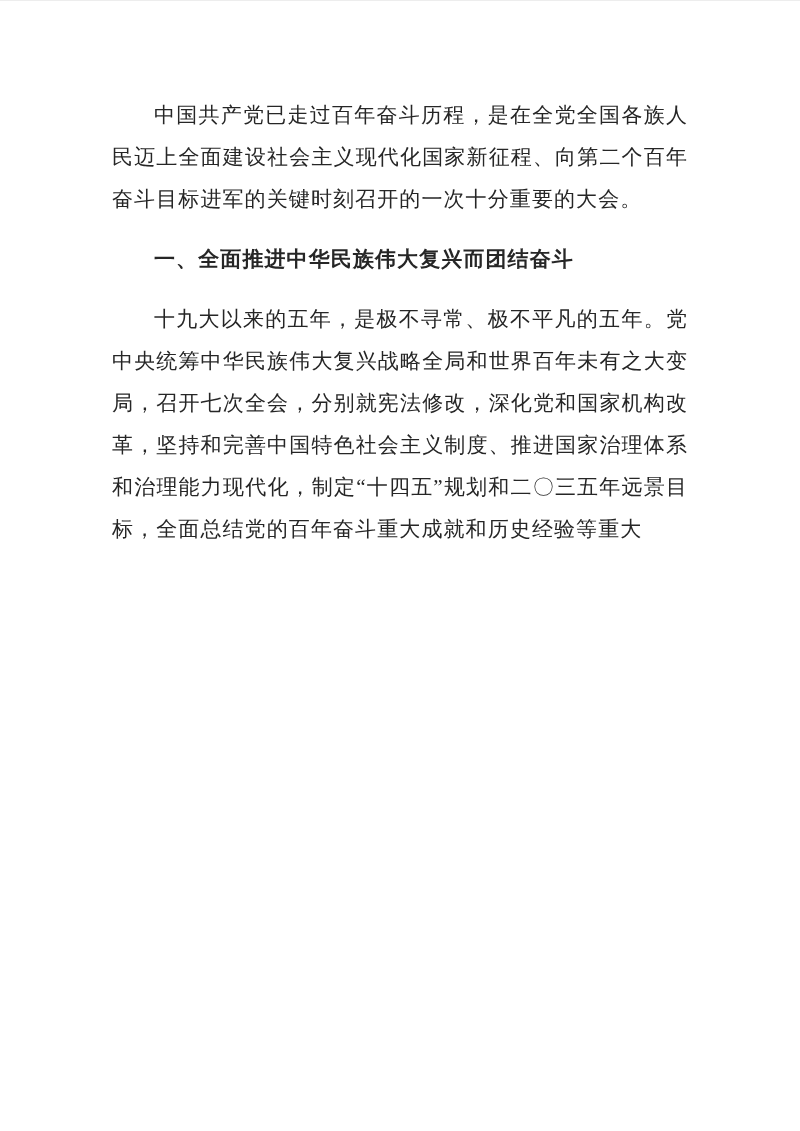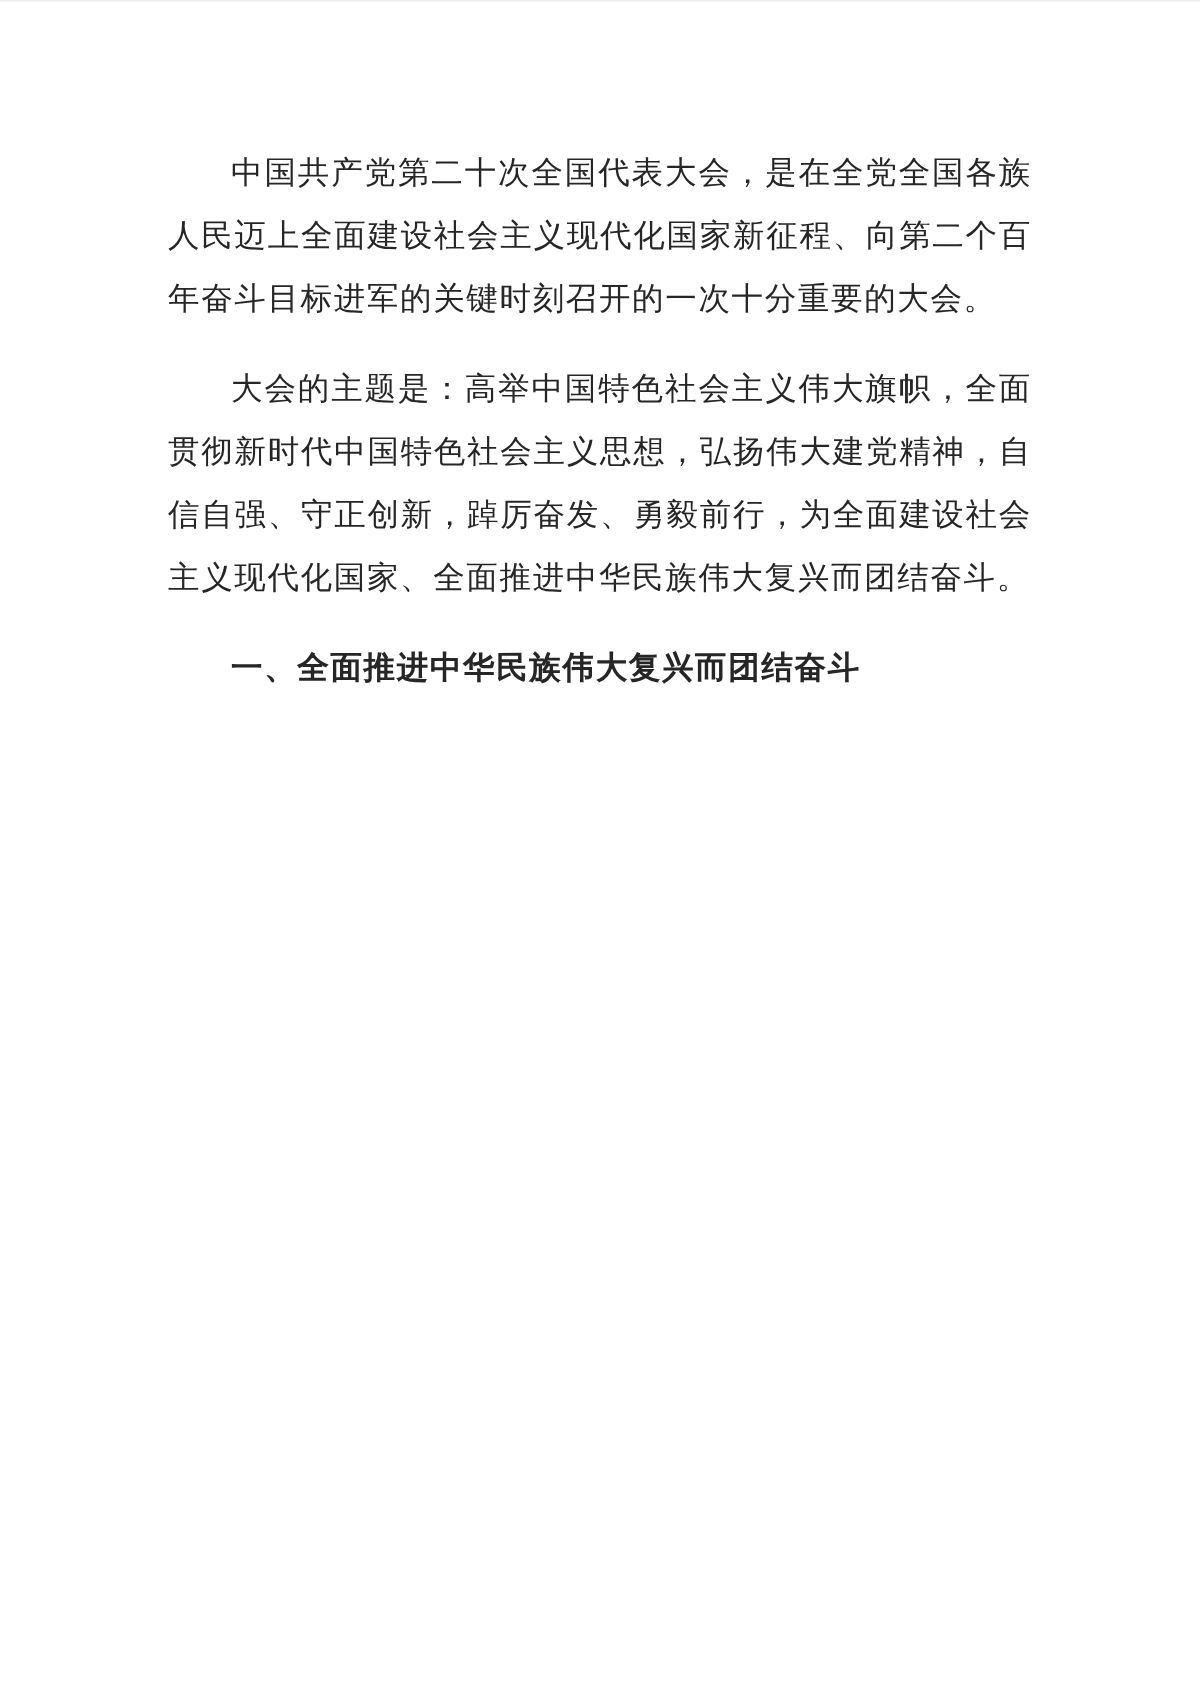--- a/index.html
+++ b/index.html
@@ -50,17 +50,17 @@
     font-weight: bold;
     margin: 18px 0 0 0;
   }
 </style>
 </head>
 <body>
 
 <div class="page">
   <div class="page-top-edge"></div>
   <div class="content">
-    <p class="para">中国共产党第二十次全国代表大会，是在全党全国各族人民迈上全面建设社会主义现代化国家新征程、向第二个百年奋斗目标进军的关键时刻召开的一次十分重要的大会。</p>
-    <p class="para">大会的主题是：高举中国特色社会主义伟大旗帜，全面贯彻新时代中国特色社会主义思想，弘扬伟大建党精神，自信自强、守正创新，踔厉奋发、勇毅前行，为全面建设社会主义现代化国家、全面推进中华民族伟大复兴而团结奋斗。</p>
+    <p class="para">中国共产党已走过百年奋斗历程，是在全党全国各族人民迈上全面建设社会主义现代化国家新征程、向第二个百年奋斗目标进军的关键时刻召开的一次十分重要的大会。</p>
     <p class="heading">一、全面推进中华民族伟大复兴而团结奋斗</p>
+    <p class="para">十九大以来的五年，是极不寻常、极不平凡的五年。党中央统筹中华民族伟大复兴战略全局和世界百年未有之大变局，召开七次全会，分别就宪法修改，深化党和国家机构改革，坚持和完善中国特色社会主义制度、推进国家治理体系和治理能力现代化，制定“十四五”规划和二〇三五年远景目标，全面总结党的百年奋斗重大成就和历史经验等重大</p>
   </div>
 </div>
 
 </body></html>

